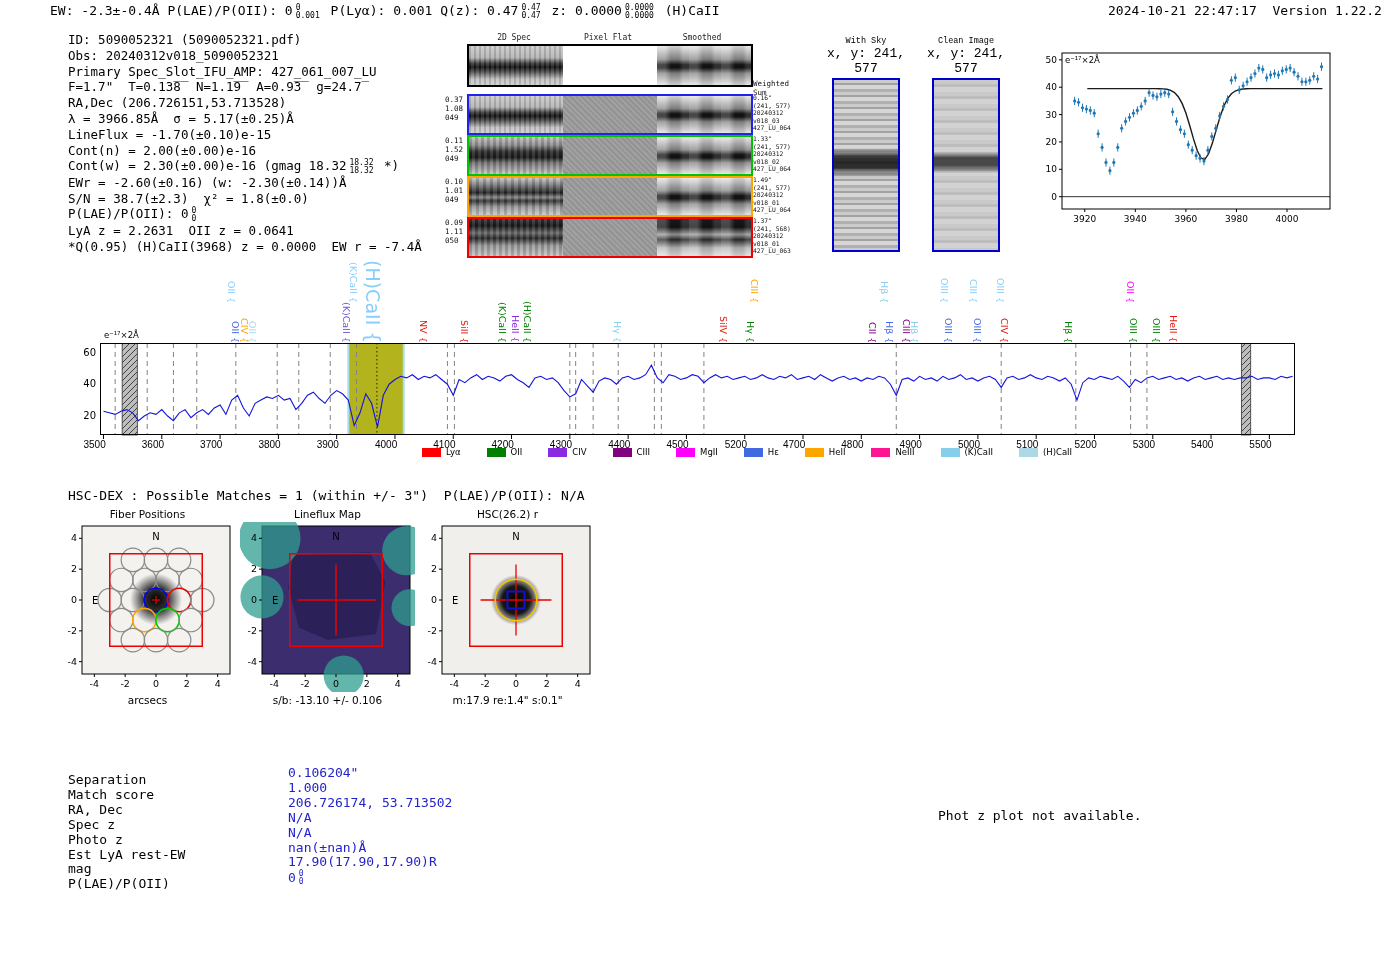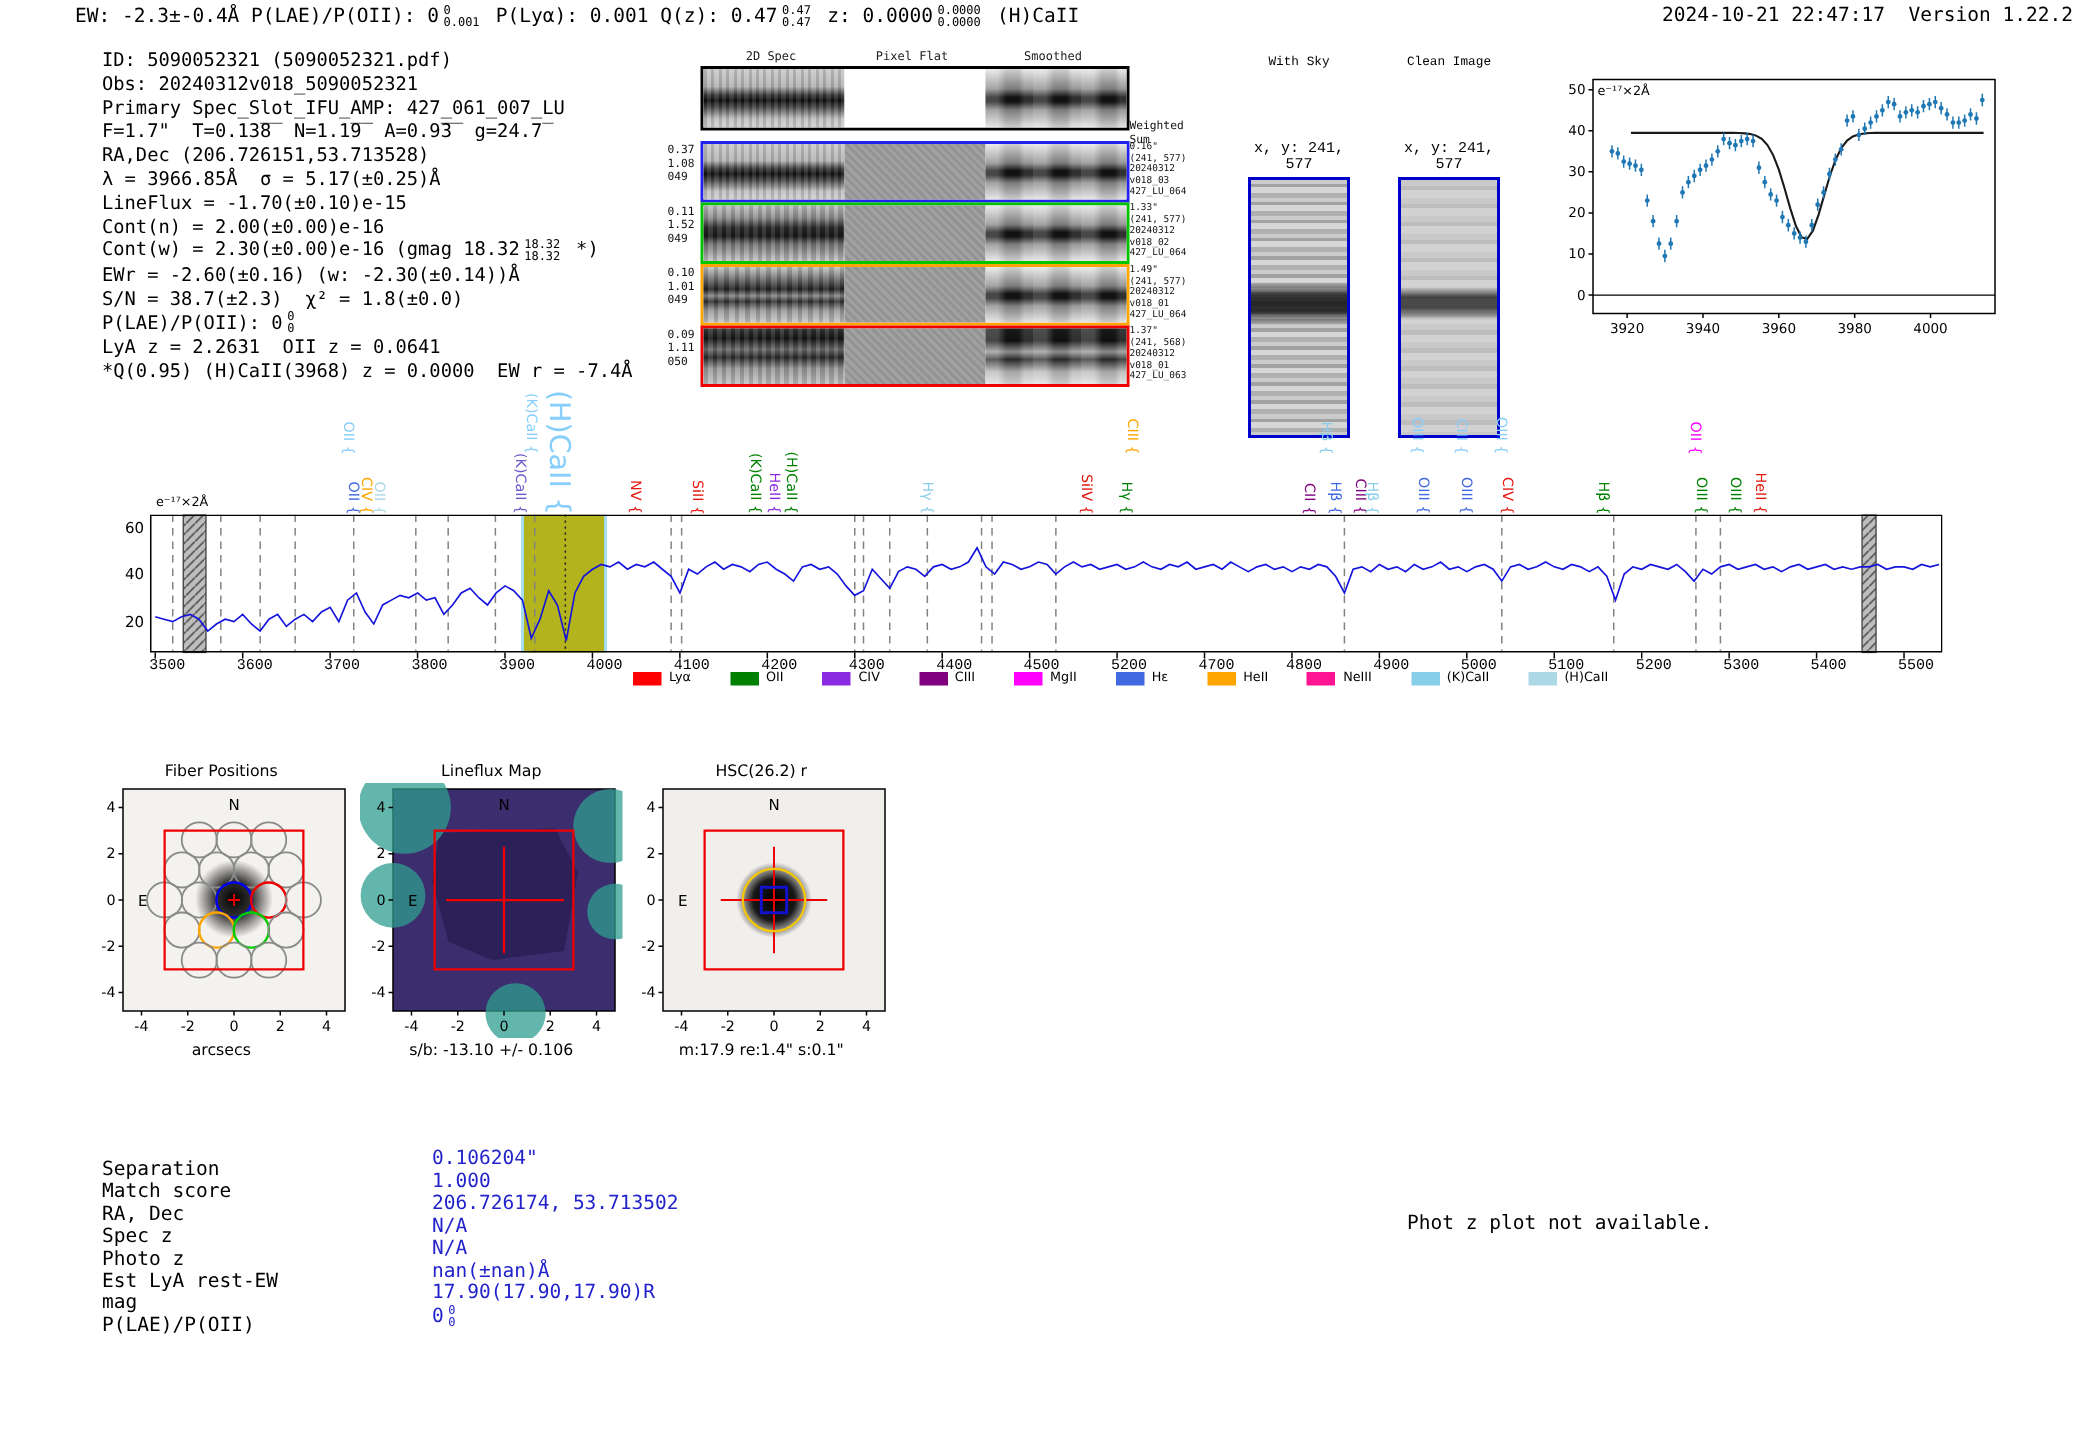--- a/index.html
+++ b/index.html
@@ -41,36 +41,36 @@
      linear-gradient(180deg,#e6e6e6 0%,#8a8a8a 34%,#141414 48%,#141414 56%,#8a8a8a 70%,#e2e2e2 100%);}
   .sv4{background:
      repeating-linear-gradient(90deg, rgba(255,255,255,.22) 0 8px, rgba(0,0,0,.10) 14px 22px, rgba(255,255,255,.12) 26px 32px),
      linear-gradient(180deg,#1d1d1d 0%,#111 22%,#9a9a9a 42%,#2e2e2e 56%,#b9b9b9 78%,#e0e0e0 100%);}
   .s2left{position:absolute;left:0;width:20px;font-size:7.5px;line-height:9px;text-align:left;color:#111;}
   .s2right{position:absolute;left:308px;width:44px;font-size:6.3px;line-height:7.6px;color:#111;}
   #ws-label{position:absolute;left:308px;top:14px;font-size:7.5px;line-height:9px;color:#111;margin-top:32px;}
   
   .skywrap{width:80px;text-align:center;}
   .skytitle{font-size:8.5px;}
-  .skysub{font-size:10px;margin-top:48px;}
+  .skysub{font-size:13px;}
   .skyimg{margin:2px auto 0 auto;width:64px;height:170px;border:2px solid #0000cc;
      background:
        linear-gradient(180deg, rgba(0,0,0,0) 40%, rgba(0,0,0,.78) 46%, rgba(0,0,0,.78) 51%, rgba(0,0,0,0) 57%),
        repeating-linear-gradient(180deg,#cbcbcb 0 3px,#a2a2a2 3px 5px,#d6d6d6 5px 9px,#b0b0b0 9px 12px);}
   .skyimg.clean{background:
        linear-gradient(180deg, rgba(0,0,0,0) 42%, rgba(0,0,0,.65) 46%, rgba(0,0,0,.65) 50%, rgba(0,0,0,0) 55%),
        repeating-linear-gradient(180deg,#c9c9c9 0 4px,#bdbdbd 4px 7px,#d2d2d2 7px 12px);}
   
   #mainfig{left:0;top:258px;width:1400px;height:210px;}
   #main-svg{position:absolute;left:100px;top:85px;}
   .vlabel{position:absolute;writing-mode:vertical-rl;white-space:nowrap;
           font-family:"DejaVu Sans",sans-serif;font-size:9.5px;}
   .vbig{font-size:19px;}
   .ytick{position:absolute;left:74px;width:22px;text-align:right;font-size:10px;font-family:"DejaVu Sans",sans-serif;}
-  .xtick{position:absolute;width:40px;text-align:right;font-size:10px;font-family:Liberation Mono, monospace;top:181px;}
+  .xtick{position:absolute;width:40px;text-align:left;font-size:10px;font-family:Liberation Sans, sans-serif;top:181px;}
   #unit-main{left:104px;top:72px;font-size:8.5px;font-family:"DejaVu Sans",sans-serif;}
   #legend{left:422px;top:189px;display:flex;gap:26px;font-family:"DejaVu Sans",sans-serif;font-size:8.5px;}
   .lgi{display:flex;align-items:center;gap:5px;}
   .lgbox{width:19px;height:9px;display:inline-block;}
   
   #hscdex{left:68px;top:488px;font-size:13px;white-space:pre;}
   
   .cutout{position:absolute;width:175px;height:205px;}
   .cuttitle{position:absolute;top:0;width:175px;text-align:center;font-family:"DejaVu Sans",sans-serif;font-size:10.5px;}
   .cutsvg{position:absolute;left:0;top:14px;}
@@ -520,20 +520,21 @@
           <span class="lgbox" style="background: rgb(135, 206, 235);"></span>
           <span>(K)CaII</span>
         </span>
         <span class="lgi">
           <span class="lgbox" style="background: rgb(173, 216, 230);"></span>
           <span>(H)CaII</span>
         </span>
       </div>
   </div>
 
+  <div class="abs" id="hscdex"><span>HSC-DEX : Possible Matches = 1 (within +/- 3")</span><span>  P(LAE)/P(OII): N/A</span></div>
 
   <div class="cutout" style="left:60px;top:508px;">
     <div class="cuttitle">Fiber Positions</div>
     <svg class="cutsvg" id="fiber-svg" width="175" height="170">
         <rect x="22" y="4" width="148" height="148" fill="#f4f2ef" stroke="#000" stroke-width="1"></rect>
         <defs>
           <radialGradient id="blobg">
             <stop offset="0%" stop-color="#000"></stop>
             <stop offset="45%" stop-color="rgba(0,0,0,0.8)"></stop>
             <stop offset="100%" stop-color="rgba(0,0,0,0)"></stop>

